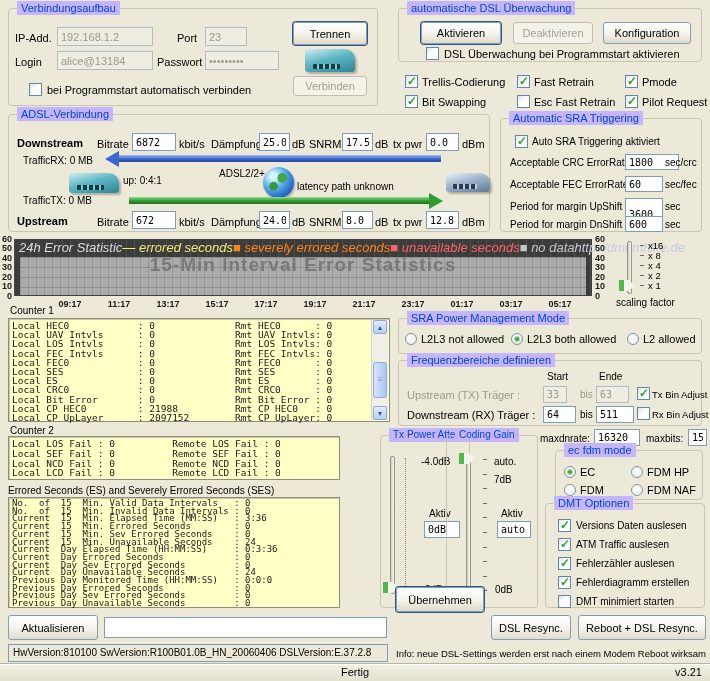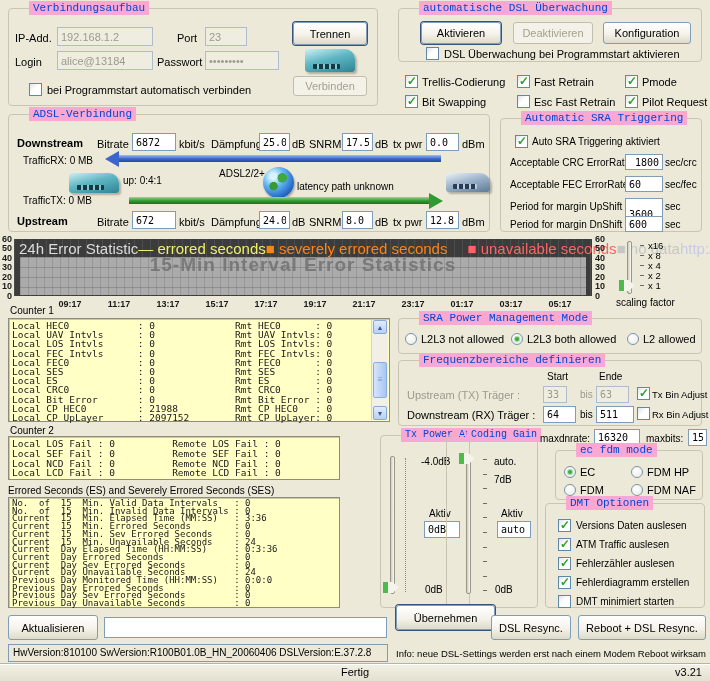--- a/index.html
+++ b/index.html
@@ -1,22 +1,22 @@
 <!DOCTYPE html>
 <html><head>
 <meta charset="utf-8">
 <style>
   html,body{margin:0;padding:0;}
   body{font-family:"Liberation Sans",sans-serif;background:#D8D4C4;}
   .app{position:relative;width:710px;height:681px;background:#ECE9D8;overflow:hidden;
        font-size:11px;color:#000;}
   
   .grp{position:absolute;border:1px solid #C9C5B2;border-radius:4px;box-sizing:border-box;}
-  .cap{position:absolute;top:-8px;left:20px;background:#f9a8d4;padding:0 4px;color:#0046D5;
-       font-size:11px;line-height:14px;white-space:nowrap;font-family:Liberation Mono, monospace;}
+  .cap{position:absolute;top:-8px;left:8px;background:#c4b5fd;padding:0 4px;color:#0046D5;
+       font-size:11px;line-height:14px;white-space:nowrap;}
   .lbl{position:absolute;white-space:nowrap;font-size:11px;}
   .lbl.s{font-size:10px;}
   .lbl.xs{font-size:9.5px;}
   .lbl.b{font-weight:bold;}
   .lbl.dim{color:#9C9A8C;}
   
   .tf{position:absolute;box-sizing:border-box;background:#fff;border:1px solid #7F9DB9;
       font-family:"Liberation Sans",sans-serif;font-size:11px;padding:0 3px;color:#000;}
   .tf.mono{font-family:"DejaVu Sans Mono",monospace;font-size:10px;}
   .tf.dis{background:#EFEDE0;border-color:#AEBCCB;color:#9C9A8C;}
@@ -35,21 +35,21 @@
   .rd.on::after{content:"";position:absolute;left:3px;top:3px;width:4px;height:4px;border-radius:50%;
       background:#3BAE3B;box-shadow:0 0 1px 1px rgba(59,174,59,.45);}
   
   .ybox{position:absolute;box-sizing:border-box;background:#FFFFC6;border:1px solid #8E8C7E;
         box-shadow:inset 1px 1px 0 rgba(100,100,100,.35);}
   .ybox pre{margin:0;padding:2px 3px;font-family:"DejaVu Sans Mono",monospace;color:#1A1A1A;}
   
   .plot{position:absolute;left:14px;top:239px;width:578px;height:57px;background:#3C3C3C;
         background-image:repeating-linear-gradient(90deg,rgba(150,150,150,.18) 0 1px,transparent 1px 8px);}
   .plot-head{position:absolute;left:0;top:0;right:16px;display:flex;justify-content:space-between;
-        padding:1px 5px;font-size:15px;white-space:nowrap;}
+        padding:1px 5px;font-size:13px;white-space:nowrap;font-style:italic;}
   .nodata-band{position:absolute;left:6px;right:6px;bottom:1px;height:38px;background:#ABABAB;
         background-image:repeating-linear-gradient(180deg,rgba(80,80,80,.30) 0 1px,transparent 1px 10px),
                          repeating-linear-gradient(90deg,rgba(80,80,80,.22) 0 1px,transparent 1px 8px);}
   .watermark{position:absolute;left:0;right:0;top:15px;text-align:center;font-size:19px;font-weight:bold;
         color:rgba(110,110,110,.8);letter-spacing:1px;}
   .ytick{position:absolute;width:12px;text-align:right;font-size:9px;font-weight:bold;color:#1A1A1A;}
   .ytick.r{text-align:left;}
   .xtick{position:absolute;top:299px;transform:translateX(-50%);font-size:9px;font-weight:bold;color:#1A1A1A;}
   
   .vtrack{position:absolute;box-sizing:border-box;width:5px;border:1px solid #98958A;border-radius:2px;
@@ -81,21 +81,21 @@
   
   .sb{position:absolute;top:1px;right:1px;bottom:1px;width:16px;background:#F2F0E6;border-left:1px solid #D8D4C4;}
   .sb-btn{position:absolute;left:1px;width:14px;height:14px;border:1px solid #89A8DC;border-radius:2px;
         background:linear-gradient(#E2ECFC,#B8D0F4);color:#3C5A8C;font-size:7px;line-height:13px;text-align:center;box-sizing:border-box;}
   .sb-thumb{position:absolute;left:1px;top:42px;width:14px;height:36px;border:1px solid #88AEE4;border-radius:2px;
         background:linear-gradient(90deg,#D6E4FB,#A9C6F2);color:#6E96C8;font-size:8px;line-height:34px;text-align:center;box-sizing:border-box;}
   
   .lg-title{color:#DCDCDC;}
   .lg-es{color:#EFEF6E;}
   .lg-ses{color:#FF8414;}
-  .lg-uas{color:#FF6464;padding-left:20px;}
+  .lg-uas{color:#FF6464;}
   .lg-nd{color:#C6C6C6;}
   .lg-url{color:#C9C9E8;}
   
   .verbox{position:absolute;box-sizing:border-box;border:1px solid #7F9DB9;background:#ECE9D8;font-size:10px;
         padding:2px 4px;white-space:nowrap;overflow:hidden;}
   .statusbar{position:absolute;left:0;right:0;top:663px;height:18px;background:linear-gradient(#F3F1E6,#E2DFCE);
         border-top:1px solid #B8B4A4;box-shadow:inset 0 1px 0 #FFFFFF;}
 </style>
 </head>
 <body>
@@ -186,21 +186,21 @@
     <span class="lbl" style="left:384px;top:101px;">tx pwr</span>
     <input class="tf mono" style="left: 417px; top: 96px; width: 33px; height: 18px;" value="12.8">
     <span class="lbl" style="left:453px;top:101px;">dBm</span>
   </div>
 
   <div class="grp" style="left:500px;top:118px;width:202px;height:114px;">
     <span class="cap">Automatic SRA Triggering</span>
     <span class="cb on" style="left:14px;top:16px;"></span>
     <span class="lbl s" style="left:31px;top:17px;">Auto SRA Triggering aktiviert</span>
     <span class="lbl s" style="left:9px;top:38px;">Acceptable CRC ErrorRate</span>
-    <input class="tf mono" style="left: 124px; top: 35px; width: 38px; height: 16px; text-align: right;" value="1800">
+    <input class="tf mono" style="left: 124px; top: 35px; width: 54px; height: 16px;" value="1800">
     <span class="lbl s" style="left:164px;top:38px;">sec/crc</span>
     <span class="lbl s" style="left:9px;top:60px;">Acceptable FEC ErrorRate</span>
     <input class="tf mono" style="left: 124px; top: 57px; width: 38px; height: 16px;" value="60">
     <span class="lbl s" style="left:164px;top:60px;">sec/fec</span>
     <span class="lbl s" style="left:9px;top:82px;">Period for margin UpShift</span>
     <input class="tf mono" style="left: 124px; top: 79px; width: 38px; height: 32px;" value="3600">
     <span class="lbl s" style="left:164px;top:82px;">sec</span>
     <span class="lbl s" style="left:9px;top:100px;">Period for margin DnShift</span>
     <input class="tf mono" style="left: 124px; top: 97px; width: 38px; height: 16px;" value="600">
     <span class="lbl s" style="left:164px;top:100px;">sec</span>
@@ -384,21 +384,21 @@
     <span class="cb on" style="left:12px;top:53px;"></span>
     <span class="lbl s" style="left:30px;top:54px;">Fehlerzähler auslesen</span>
     <span class="cb on" style="left:12px;top:72px;"></span>
     <span class="lbl s" style="left:30px;top:73px;">Fehlerdiagramm erstellen</span>
     <span class="cb" style="left:12px;top:91px;"></span>
     <span class="lbl s" style="left:30px;top:92px;">DMT minimiert starten</span>
   </div>
 
   <button class="btn" style="left:8px;top:615px;width:90px;height:25px;">Aktualisieren</button>
   <input class="tf" style="left: 104px; top: 617px; width: 283px; height: 21px;" value="">
-  <button class="btn pri" style="left:396px;top:605px;width:99px;height:25px;">Übernehmen</button>
+  <button class="btn pri" style="left:396px;top:587px;width:88px;height:25px;">Übernehmen</button>
   <button class="btn" style="left:491px;top:615px;width:80px;height:25px;">DSL Resync.</button>
   <button class="btn" style="left:578px;top:615px;width:128px;height:25px;">Reboot + DSL Resync.</button>
 
   <div class="verbox" style="left:8px;top:644px;width:380px;height:18px;">HwVersion:810100   SwVersion:R100B01.0B_HN_20060406   DSLVersion:E.37.2.8</div>
   <span class="lbl xs" style="left:396px;top:648px;">Info: neue DSL-Settings werden erst nach einem Modem Reboot wirksam</span>
 
   <div class="statusbar">
     <span class="lbl" style="left:0;right:0;top:2px;text-align:center;width:100%;">Fertig</span>
     <span class="lbl" style="right:8px;top:2px;">v3.21</span>
   </div>

